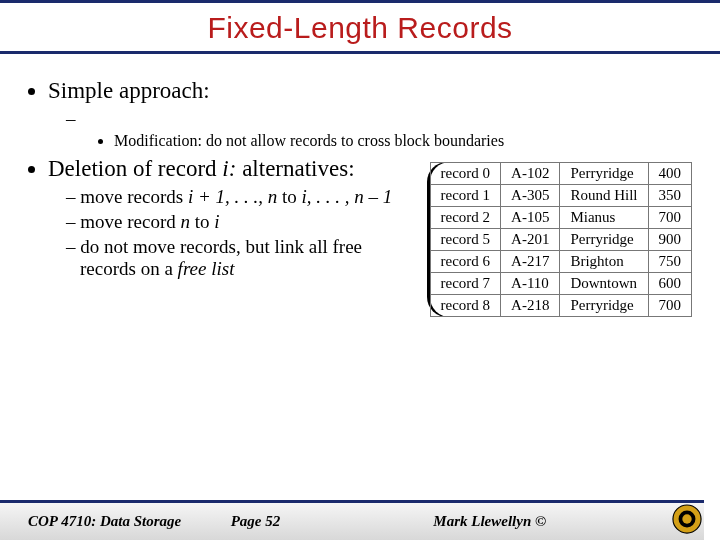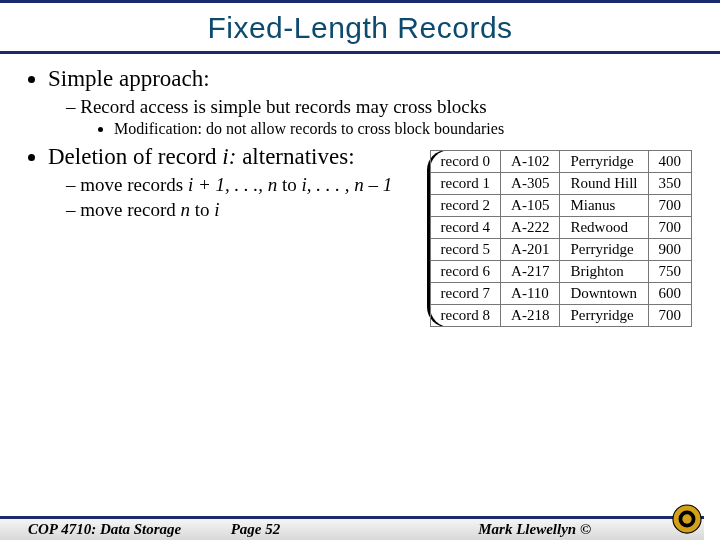--- a/index.html
+++ b/index.html
@@ -14,26 +14,25 @@
   }
   .title-bar {
     border-top: 3px solid #1a2a6c;
     border-bottom: 3px solid #1a2a6c;
     padding: 8px 0 6px;
     text-align: center;
   }
   .title {
     font-family: Arial, Helvetica, sans-serif;
     font-size: 30px;
-    color: #0c4a6e;
+    color: #b91c1c;
     letter-spacing: 0.5px;
   }
   .content {
-    padding: 4px 28px 0 28px;
-    margin-top: 8px;
+    padding: 24px 28px 0 28px;
   }
   ul.lvl1 { list-style: disc; margin-left: 20px; }
   ul.lvl1 > li { font-size: 23px; margin-bottom: 4px; }
   ul.lvl2 { list-style: none; margin-left: 18px; margin-top: 4px; }
   ul.lvl2 > li { font-size: 19px; margin-bottom: 3px; text-indent: -14px; padding-left: 14px; }
   ul.lvl2 > li::before { content: "– "; }
   ul.lvl3 { list-style: disc; margin-left: 34px; margin-top: 2px; }
   ul.lvl3 > li { font-size: 16px; margin-bottom: 6px; text-indent: 0; padding-left: 0; }
   .ital { font-style: italic; }
   .lower-wrap {
@@ -53,33 +52,33 @@
     border: 1px solid #777;
     padding: 2px 10px;
     text-align: left;
     vertical-align: middle;
   }
   .rec-table td:last-child { }
   .left-border { box-shadow: -3px 0 0 #000; }
   .footer {
     position: absolute;
     left: 0; right: 16px; bottom: 0;
-    height: 24px;
+    height: 40px;
     background: linear-gradient(#f5f5f5, #d8d8d8);
     border-top: 3px solid #1a2a6c;
     display: flex;
     align-items: center;
     font-style: italic;
     font-weight: bold;
     font-size: 15px;
     padding: 0 28px;
   }
   .footer .course { flex: 1; text-align: left; font-style: italic; }
   .footer .page { flex: 1; text-align: left; font-style: italic; }
-  .footer .author { flex: 1; text-align: center; font-style: italic; padding-right: 40px; }
+  .footer .author { flex: 1; text-align: left; font-style: italic; padding-right: 40px; }
   .logo {
     position: absolute;
     right: 18px;
     bottom: 6px;
     width: 30px;
     height: 30px;
   }
   .ast { font-family: Arial, sans-serif; }
 </style>
 </head>
@@ -88,40 +87,42 @@
 <div class="title-bar">
   <div class="title">Fixed-Length Records</div>
 </div>
 
 <div class="content">
   <ul class="lvl1">
     <li>
       <span>Simple approach:</span>
       <ul class="lvl2">
         <li>
-          <span>Record access is simple but records may cross blocks</span>
           <ul class="lvl3">
             <li>Modification: do not allow records to cross block boundaries</li>
           </ul>
         </li>
       </ul>
     </li>
   </ul>
 
   <div class="lower-wrap">
     <div class="left-col">
       <ul class="lvl1">
         <li>
           <span>Deletion of record </span><span class="ital">i:</span><span> alternatives:</span>
           <ul class="lvl2">
             <li>
               <span>move records </span><span class="ital">i + 1, . . ., n</span><span> to </span><span class="ital">i, . . . , n – 1</span>
             </li>
             <li>
               <span>move record </span><span class="ital">n</span><span>  to </span><span class="ital">i</span>
+            </li>
+            <li>
+              <span>do not move records, but link all free records on a </span><span class="ital">free list</span>
             </li>
           </ul>
         </li>
       </ul>
     </div>
     <div class="right-col">
       <table class="rec-table left-border">
         <tbody id="rec-tbody">
             <tr>
               <td>record 0</td>
@@ -132,26 +133,20 @@
             <tr>
               <td>record 1</td>
               <td>A-305</td>
               <td>Round Hill</td>
               <td>350</td>
             </tr>
             <tr>
               <td>record 2</td>
               <td>A-105</td>
               <td>Mianus</td>
-              <td>700</td>
-            </tr>
-            <tr>
-              <td>record 4</td>
-              <td>A-222</td>
-              <td>Redwood</td>
               <td>700</td>
             </tr>
             <tr>
               <td>record 5</td>
               <td>A-201</td>
               <td>Perryridge</td>
               <td>900</td>
             </tr>
             <tr>
               <td>record 6</td>

